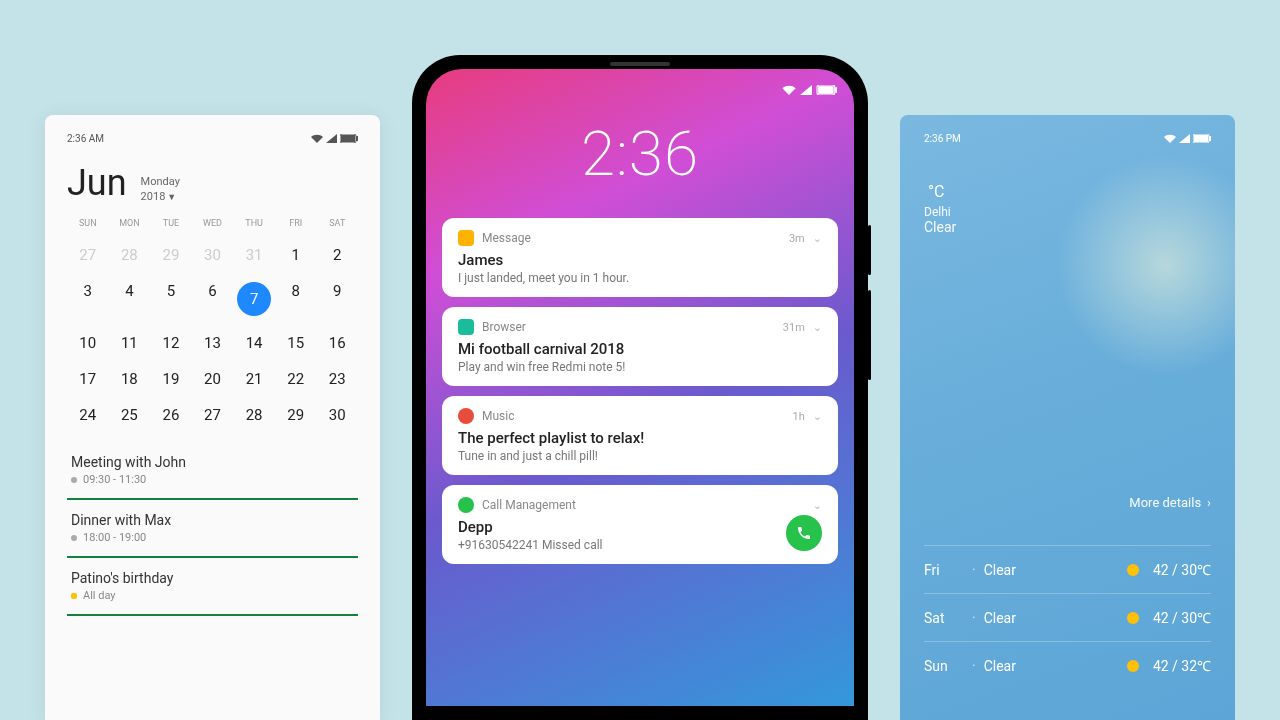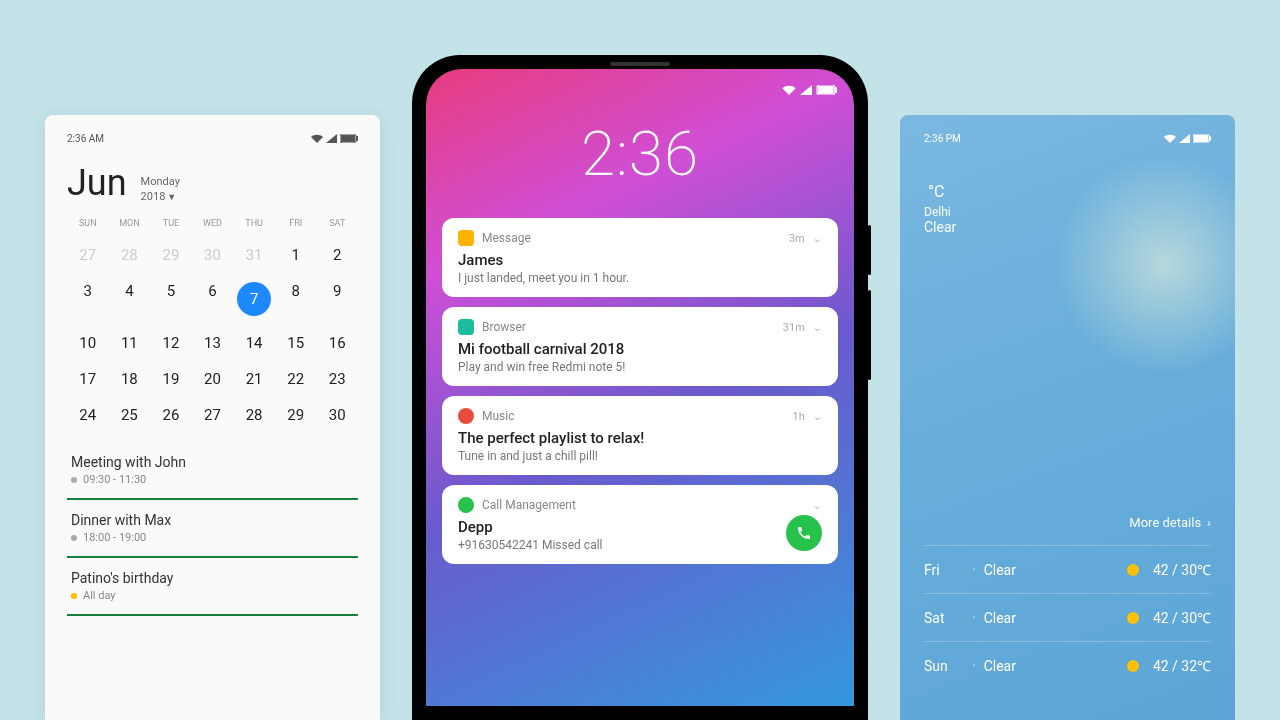--- a/index.html
+++ b/index.html
@@ -52,21 +52,21 @@
 
 
 .weather-panel { position: absolute; right: 45px; top: 115px; width: 335px; height: 605px; border-radius: 8px 8px 0 0; background: linear-gradient(160deg, #7ab8e0 0%, #6aafdb 40%, #5ca5d6 100%); color: #fff; padding: 18px 24px; overflow: hidden; }
 .weather-panel::before { content: ""; position: absolute; top: 40px; right: -40px; width: 220px; height: 220px; background: radial-gradient(circle, rgba(255,255,220,0.5) 0%, rgba(255,255,220,0) 70%); }
 .weather-status { display: flex; justify-content: space-between; font-size: 10px; }
 .weather-temp { display: flex; align-items: flex-start; margin-top: 28px; }
 .weather-temp .num { font-size: 72px; font-weight: 200; line-height: 1; }
 .weather-temp .unit { font-size: 16px; margin-top: 10px; margin-left: 4px; }
 .weather-loc { font-size: 12px; margin-top: 4px; opacity: 0.95; }
 .weather-cond { font-size: 14px; opacity: 0.95; }
-.more-details { position: absolute; right: 24px; top: 400px; font-size: 13px; opacity: 0.95; display: flex; align-items: center; gap: 6px; }
+.more-details { position: absolute; right: 24px; top: 380px; font-size: 13px; opacity: 0.95; display: flex; align-items: center; gap: 6px; }
 .forecast { position: absolute; left: 24px; right: 24px; top: 430px; }
 .forecast-row { display: flex; align-items: center; padding: 14px 0; border-top: 1px solid rgba(255,255,255,0.25); font-size: 14px; }
 .fc-day { width: 40px; }
 .fc-dot { margin: 0 8px; opacity: 0.7; }
 .fc-cond { flex: 1; }
 .fc-icon { width: 12px; height: 12px; background: #ffc107; border-radius: 50%; margin-right: 14px; }
 .fc-temps { }
 
 svg { display: block; }
 </style>

